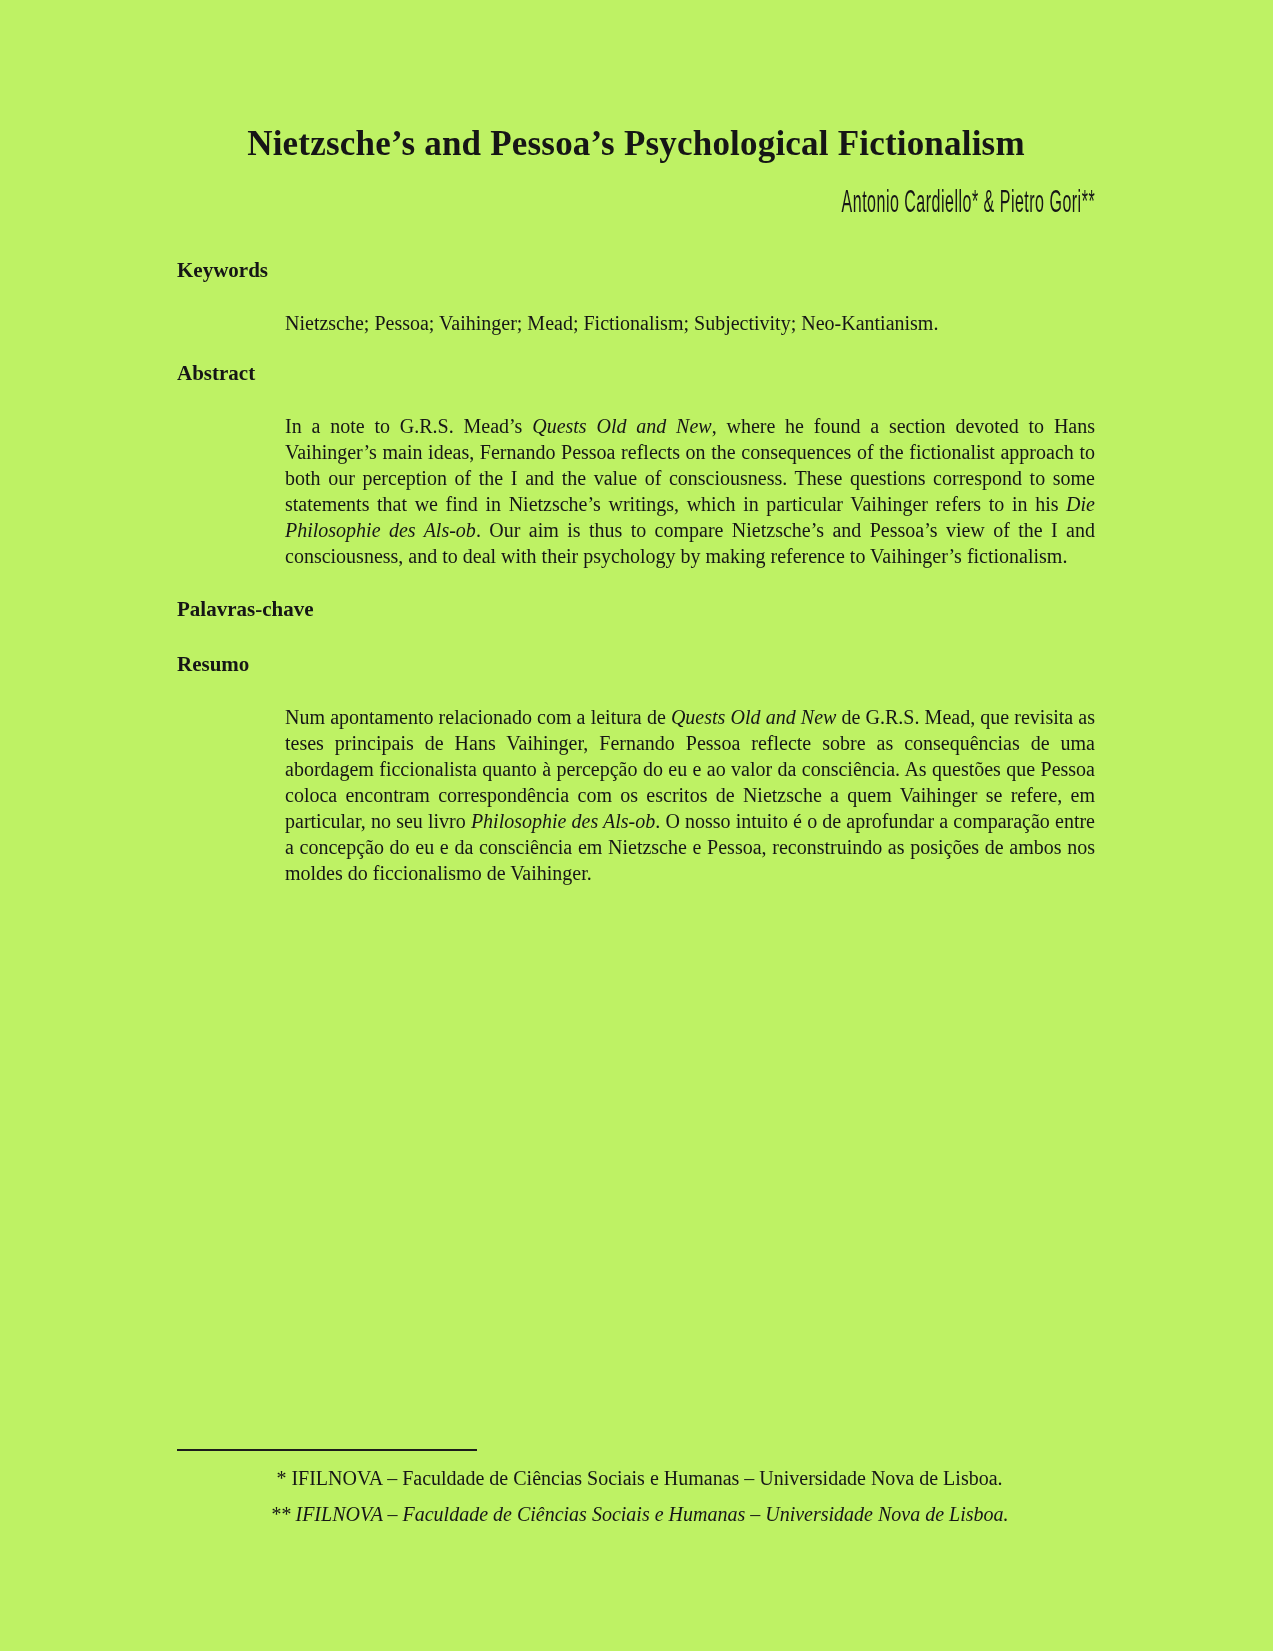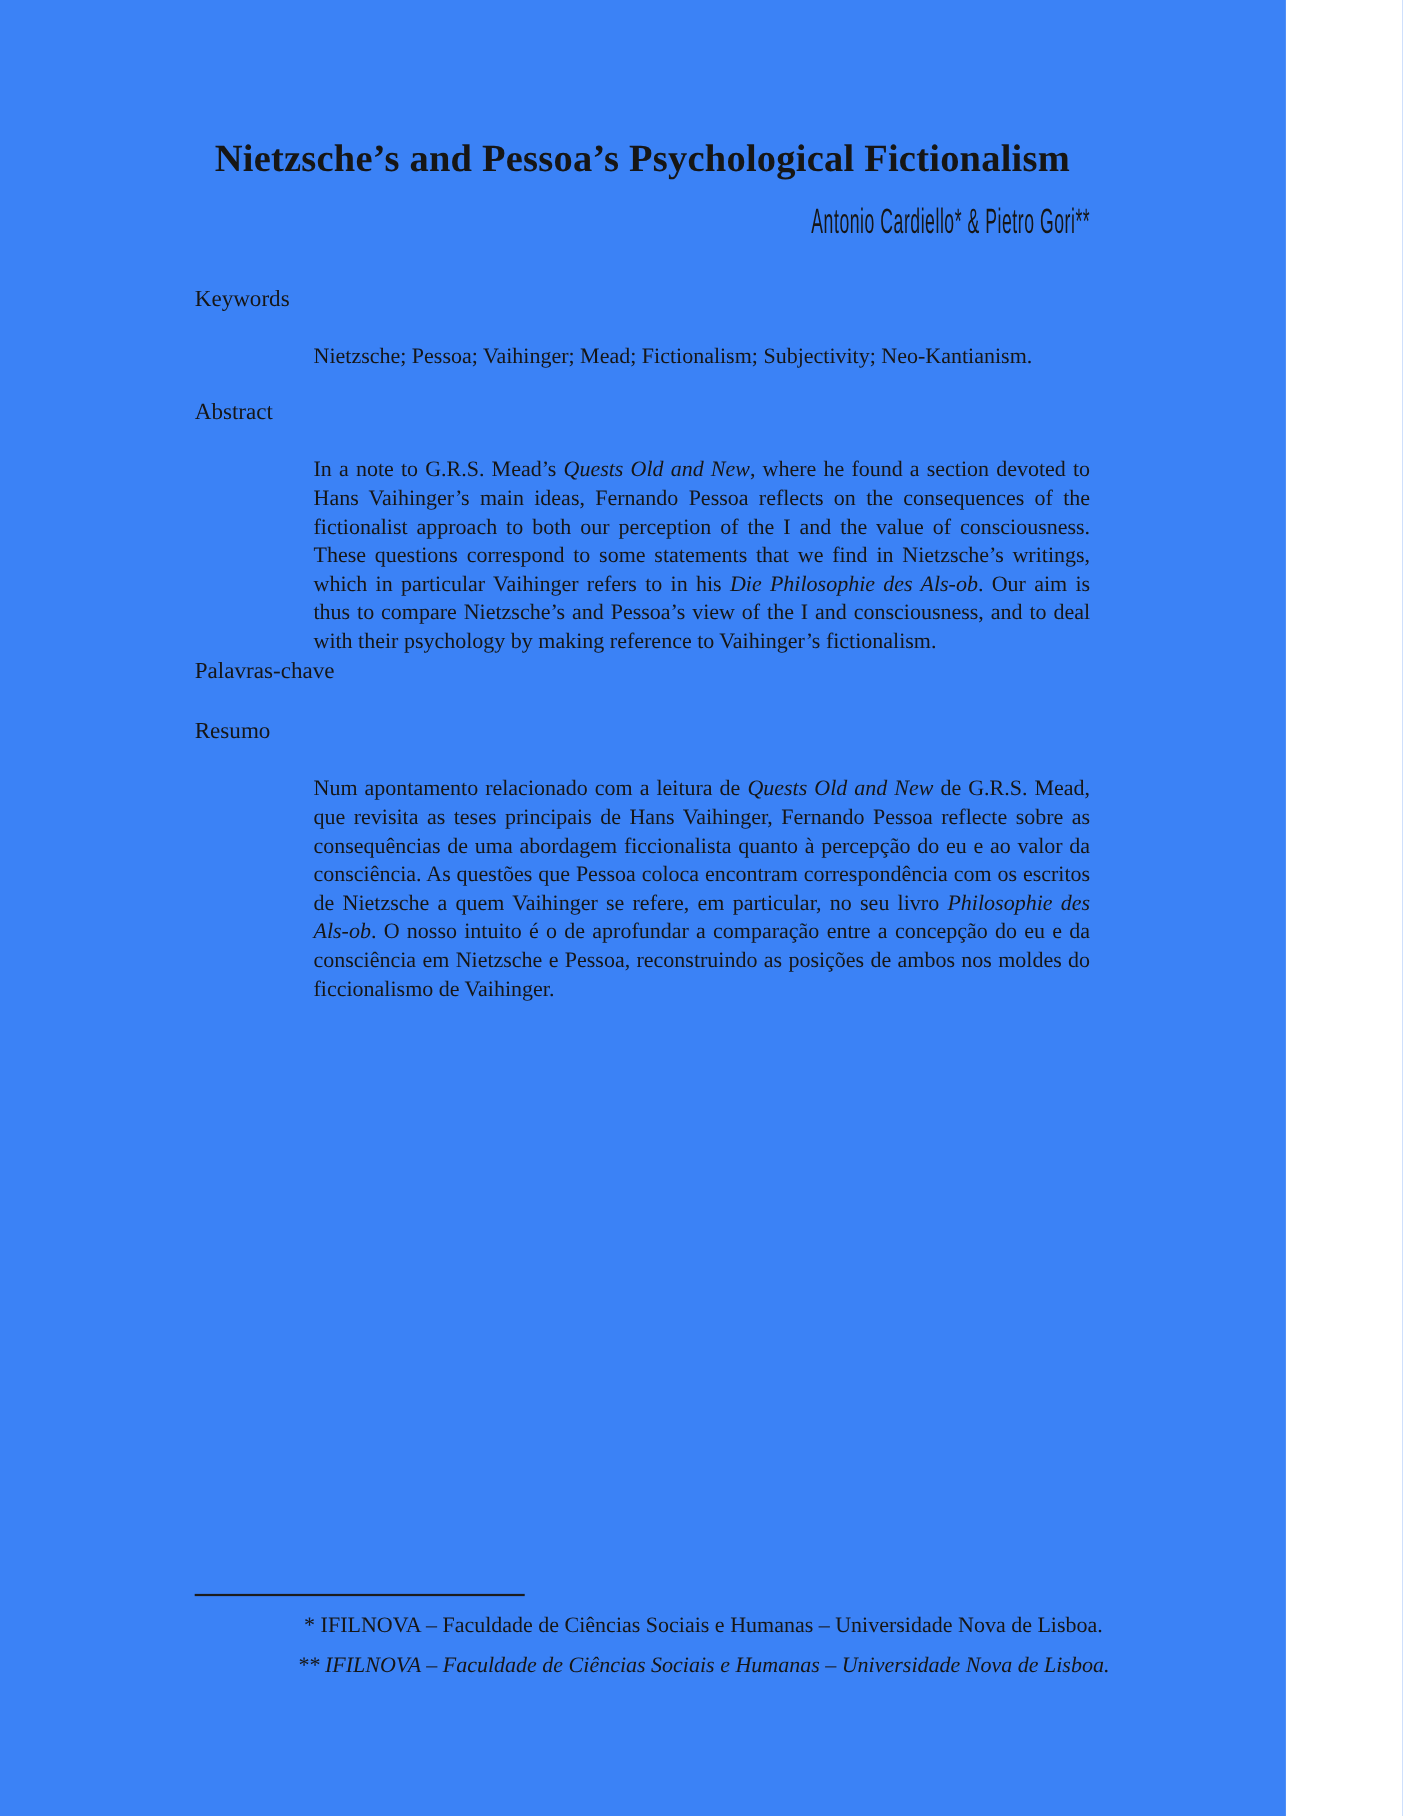--- a/index.html
+++ b/index.html
@@ -2,23 +2,23 @@
 <html><head>
 <meta charset="utf-8">
 <style>
   html, body {
     margin: 0;
     padding: 0;
     background: #ffffff;
   }
   .page {
     position: relative;
-    width: 1169px;
+    width: 1273px;
     height: 1651px;
-    background: #3b82f6;
+    background: #bef264;
     color: #161616;
     font-family: "Liberation Serif", serif;
     overflow: hidden;
   }
   .content {
     padding: 122px 178px 0 177px;
   }
   .title {
     margin: 0;
     font-size: 35px;
@@ -38,26 +38,26 @@
     font-family: "Liberation Sans", sans-serif;
     font-size: 32px;
     font-weight: 400;
     letter-spacing: 1px;
     transform: scaleX(0.5);
     transform-origin: 100% 50%;
     white-space: nowrap;
   }
   .section-heading {
     font-size: 21px;
-    font-weight: normal;
+    font-weight: bold;
     line-height: 26px;
   }
   .mt-keywords  { margin-top: 35px; }
   .mt-abstract  { margin-top: 24px; }
-  .mt-palavras  { }
+  .mt-palavras  { margin-top: 27px; }
   .mt-resumo    { margin-top: 29px; }
   .para {
     margin-left: 108px;
     font-size: 20px;
     line-height: 26px;
     text-align: justify;
     text-align-last: left;
   }
   .mt-body      { margin-top: 27px; }
   .mt-body-lg   { margin-top: 29px; }

